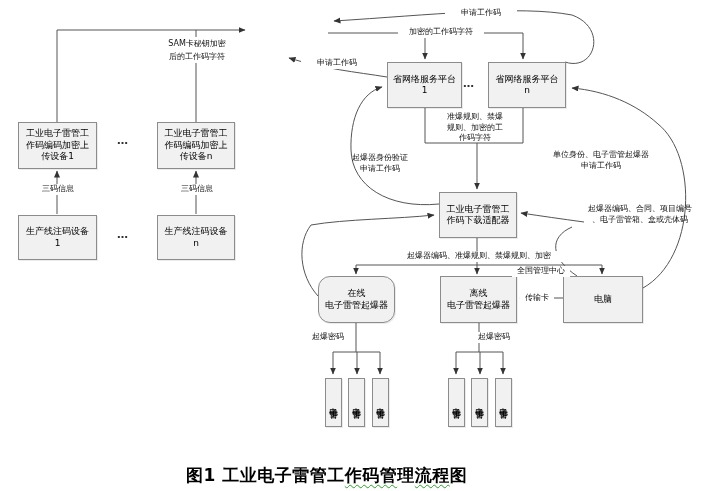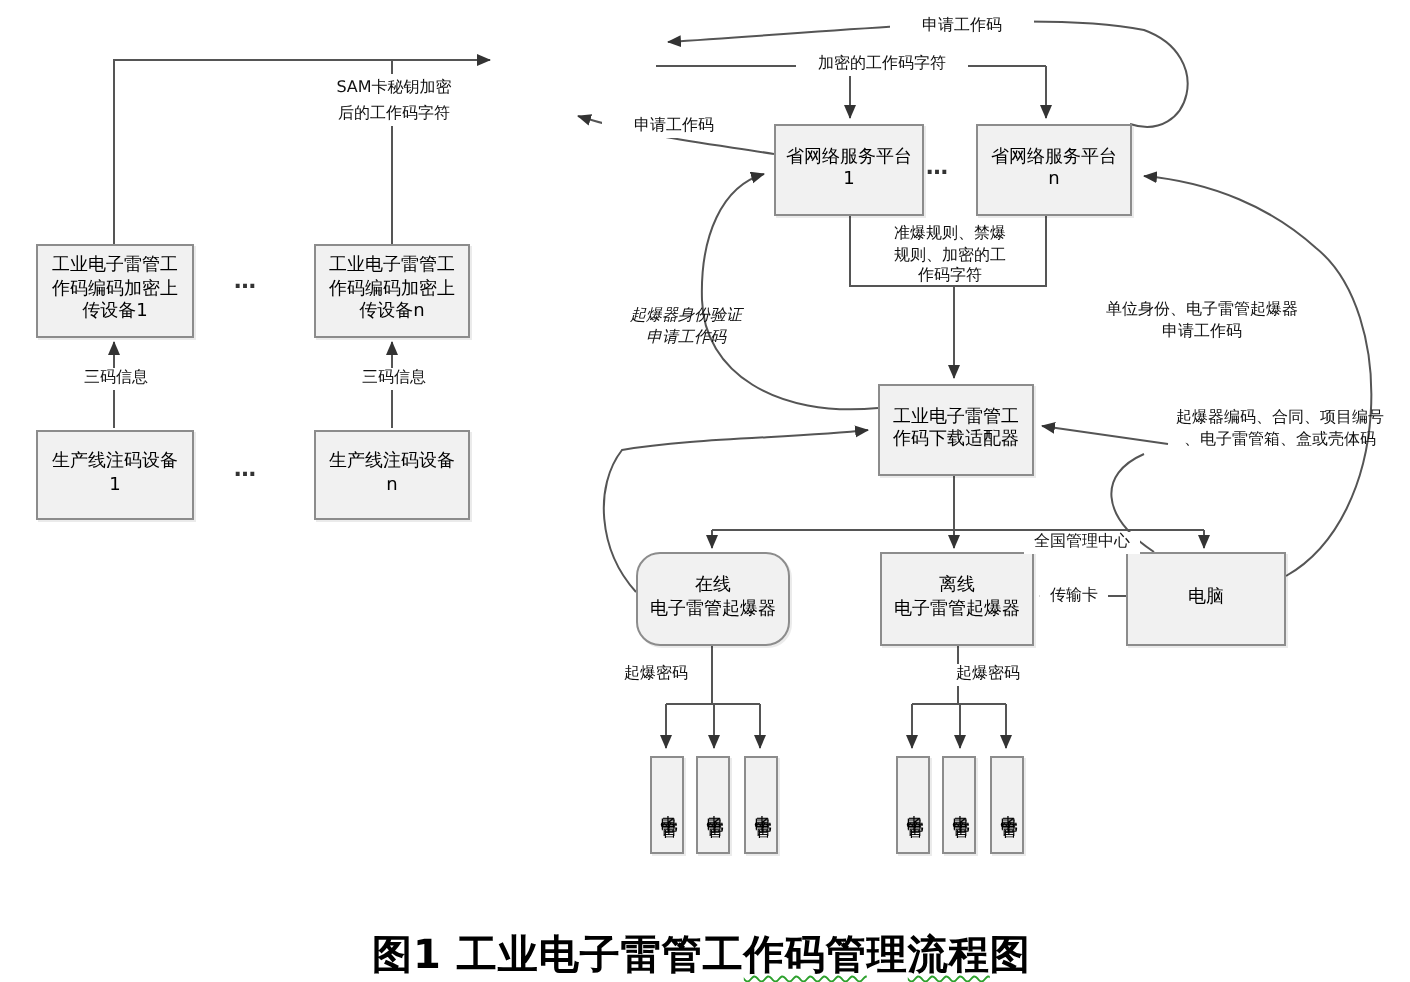--- a/index.html
+++ b/index.html
@@ -22,21 +22,21 @@
   .lbl{
     position:absolute;z-index:3;text-align:center;
     font-size:8px;line-height:10.5px;white-space:pre-line;color:#111;
   }
   .lbl.bg{background:#ffffff;padding:0 1px;}
   .dots{
     position:absolute;z-index:3;font-size:11px;font-weight:bold;letter-spacing:1px;color:#333;
   }
   .caption{
     position:absolute;z-index:3;left:186px;top:464px;
-    font-size:20px;font-weight:bold;letter-spacing:0.5px;color:#000;white-space:nowrap;
+    font-size:17px;font-weight:bold;letter-spacing:0.5px;color:#000;white-space:nowrap;
   }
   .caption .wavy{
     text-decoration-line:underline;text-decoration-style:wavy;
     text-decoration-color:#2ca02c;text-decoration-thickness:1px;text-underline-offset:3px;
   }
 </style>
 </head>
 <body>
 
 <div class="canvas">
@@ -127,26 +127,27 @@
   <div class="lbl bg" style="left:445px;top:8px;width:70px;">申请工作码</div>
   <div class="lbl bg" style="left:398px;top:27px;width:84px;">加密的工作码字符</div>
   <div class="lbl bg" style="left:301px;top:58px;width:70px;">申请工作码</div>
   <div class="lbl bg" style="left:154px;top:37px;width:84px;line-height:13px;">SAM卡秘钥加密
 后的工作码字符</div>
   <div class="lbl bg" style="left:33px;top:184px;width:48px;">三码信息</div>
   <div class="lbl bg" style="left:172px;top:184px;width:48px;">三码信息</div>
   <div class="lbl" style="left:435px;top:112px;width:80px;">准爆规则、禁爆
 规则、加密的工
 作码字符</div>
-  <div class="lbl" style="left:303px;top:153px;width:80px;font-style:italic;">起爆器身份验证
+  <div class="lbl" style="left:340px;top:153px;width:80px;">起爆器身份验证
 申请工作码</div>
   <div class="lbl" style="left:541px;top:150px;width:120px;">单位身份、电子雷管起爆器
 申请工作码</div>
   <div class="lbl" style="left:576px;top:204px;width:128px;">起爆器编码、合同、项目编号
 、电子雷管箱、盒或壳体码</div>
+  <div class="lbl bg" style="left:396px;top:251px;width:164px;">起爆器编码、准爆规则、禁爆规则、加密</div>
   <div class="lbl bg" style="left:512px;top:266px;width:56px;">全国管理中心</div>
   <div class="lbl bg" style="left:520px;top:293px;width:32px;">传输卡</div>
   <div class="lbl bg" style="left:309px;top:332px;width:36px;">起爆密码</div>
   <div class="lbl bg" style="left:475px;top:332px;width:36px;">起爆密码</div>
 
   <div class="dots" style="left:117px;top:134px;">…</div>
   <div class="dots" style="left:117px;top:228px;">…</div>
   <div class="dots" style="left:463px;top:77px;">…</div>
 
   <div class="caption"><span>图1 工业电子雷管工</span><span class="wavy">作码管</span><span>理</span><span class="wavy">流程</span><span>图</span></div>

